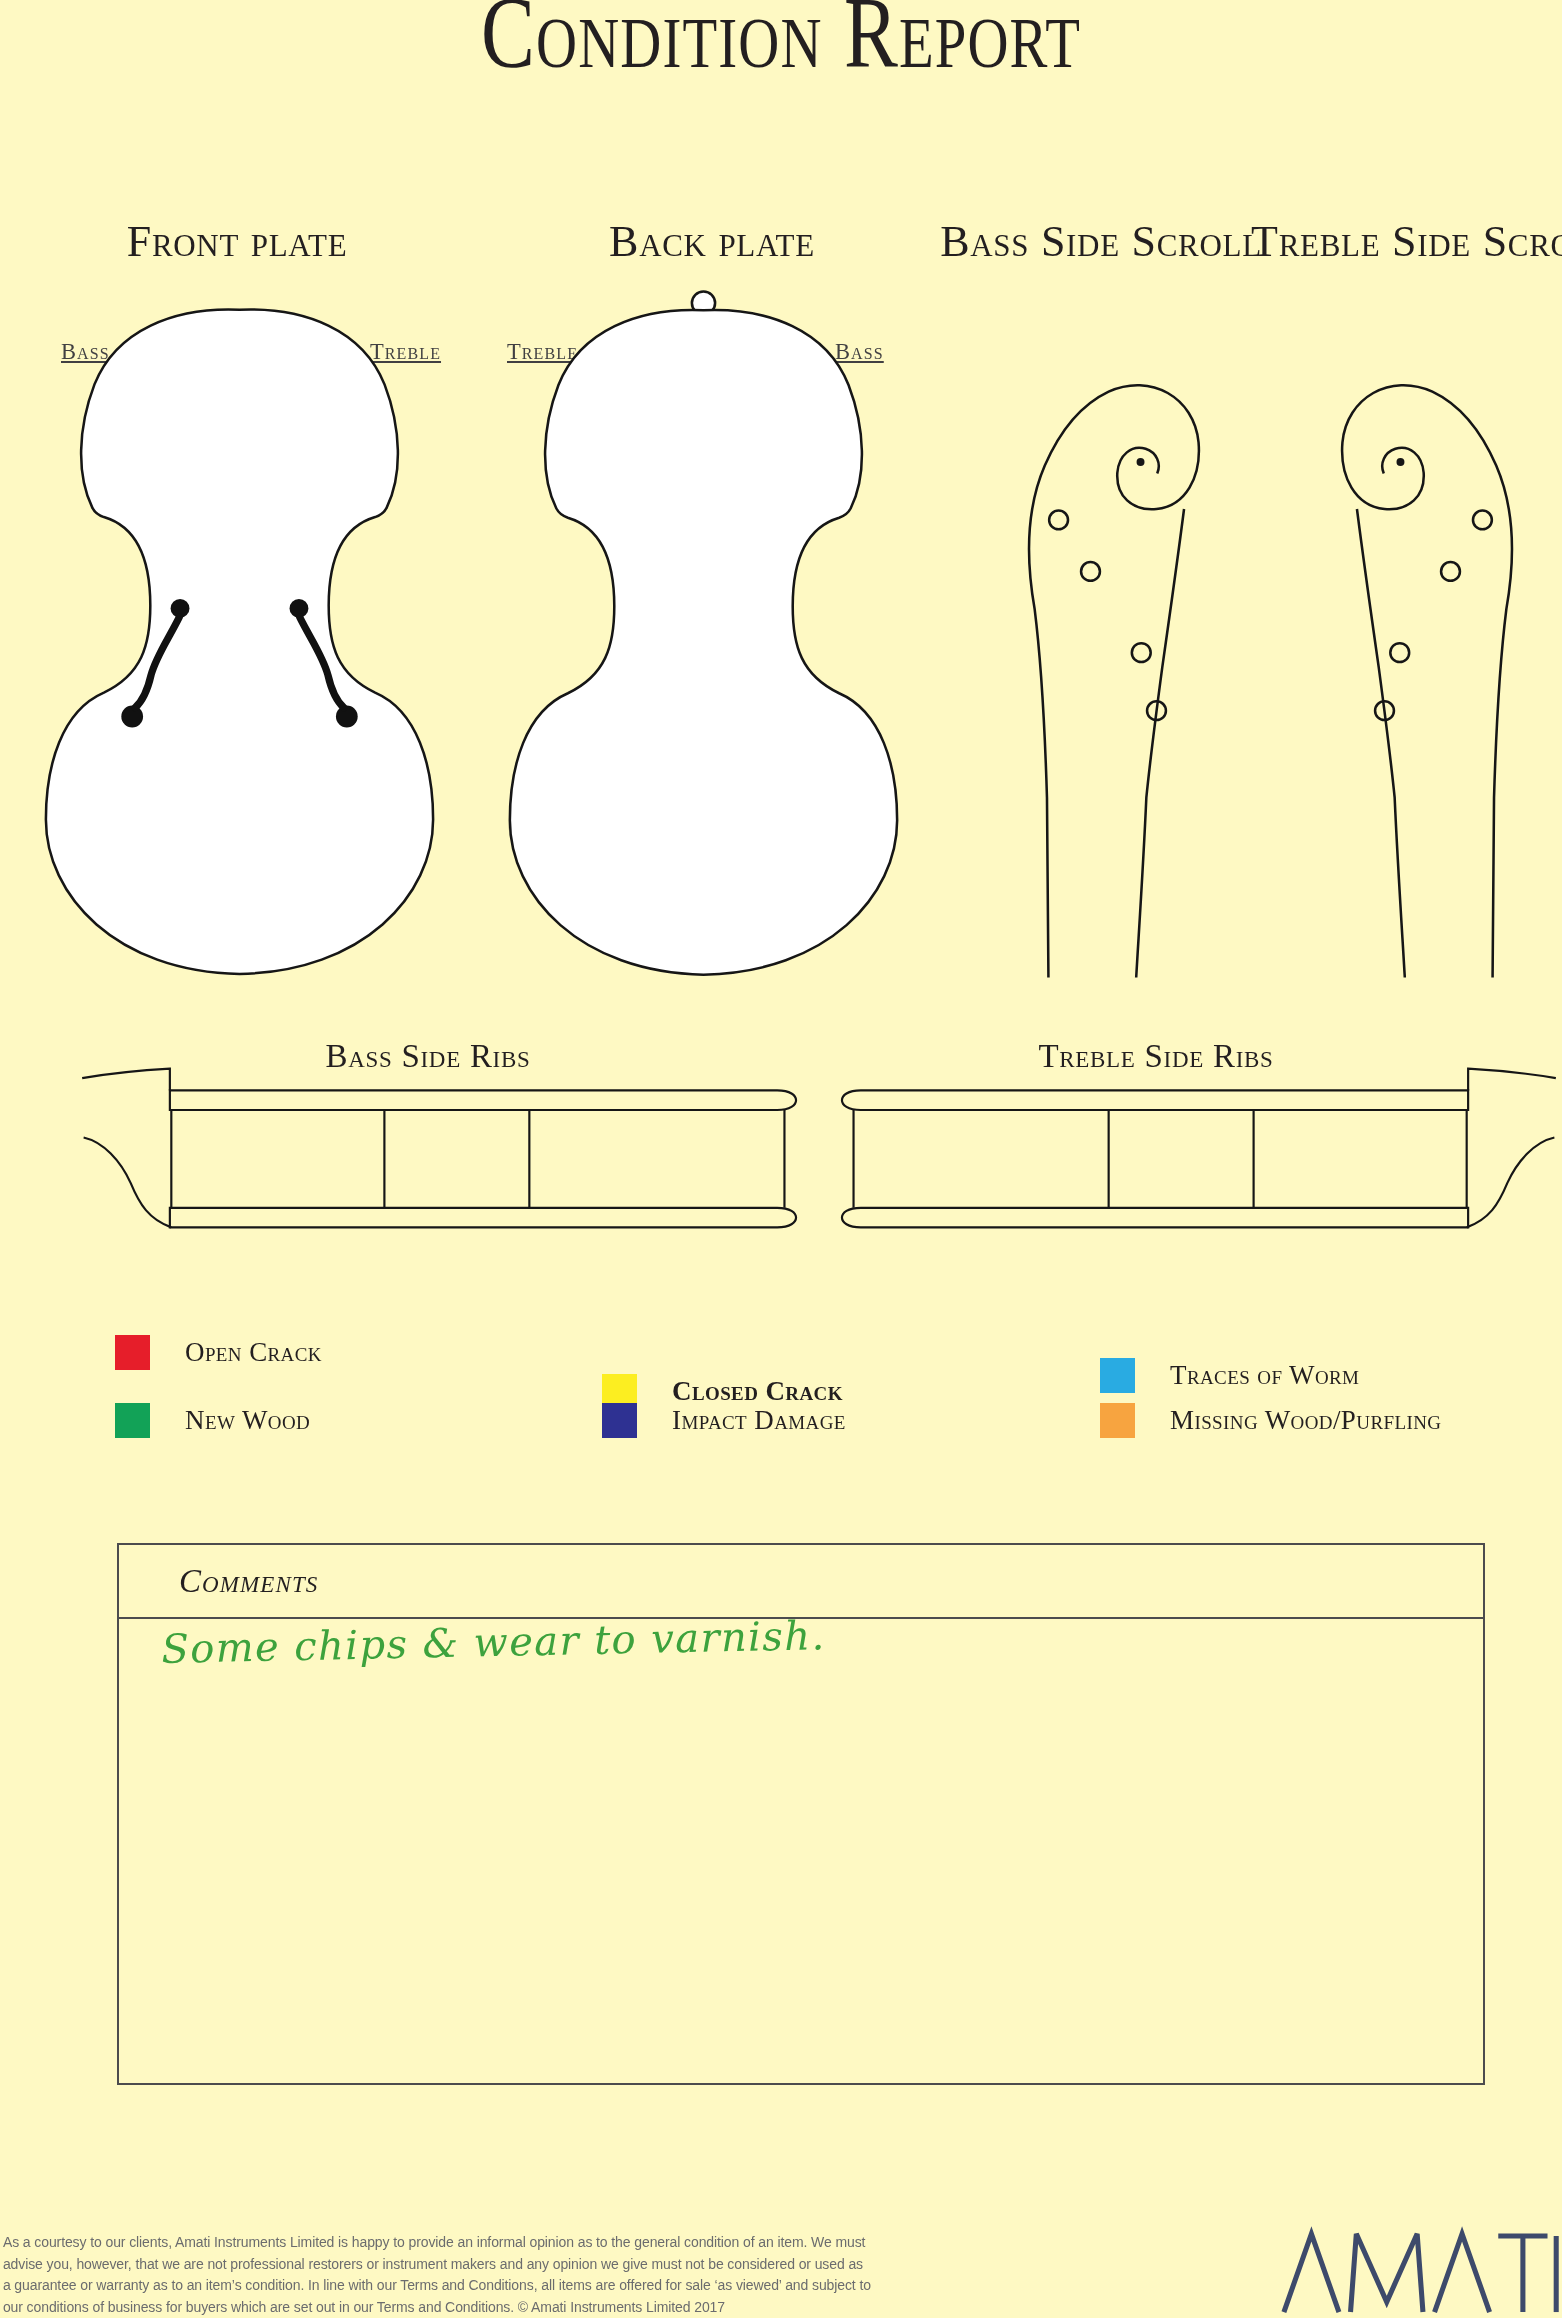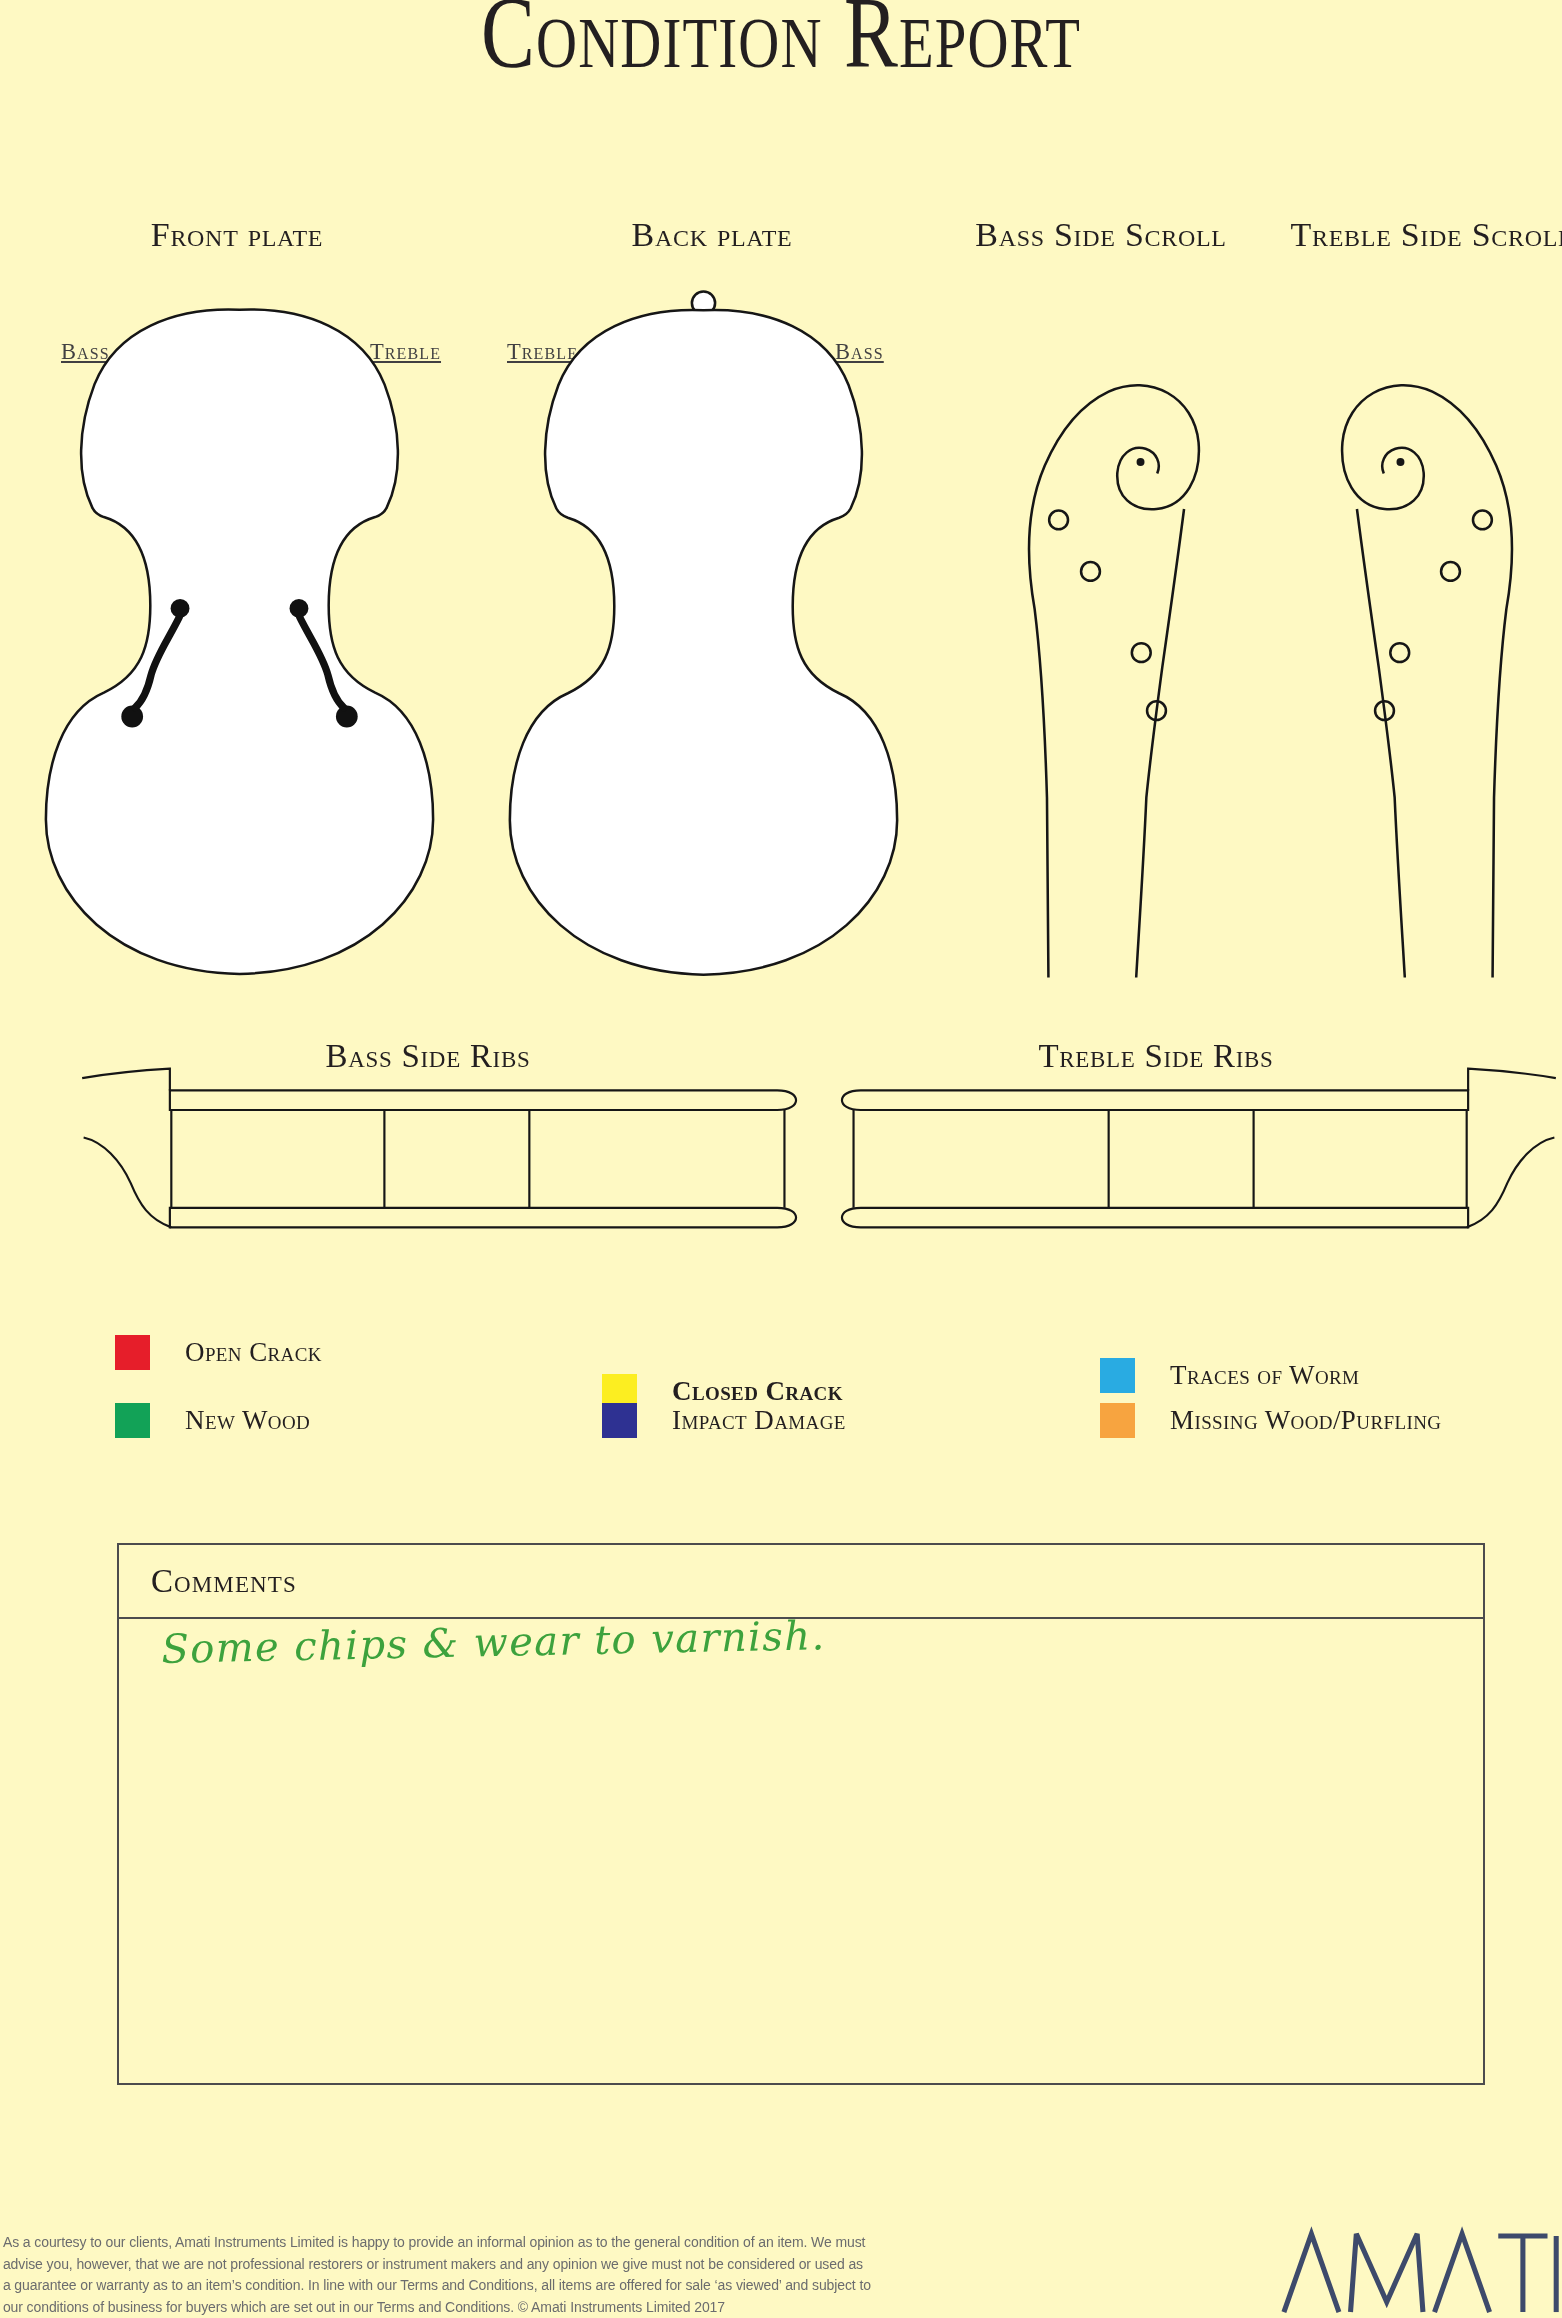--- a/index.html
+++ b/index.html
@@ -7,38 +7,38 @@
     position:relative;width:1563px;height:2319px;background:#fef9c3;
     font-family:"Liberation Serif",serif;color:#231f20;overflow:hidden;margin:0 auto;
   }
   .title{
     position:absolute;top:-22px;left:0;right:0;text-align:center;
     font-size:101px;line-height:1.1;white-space:nowrap;
   }
   .title .inner{display:inline-block;transform:scaleX(0.80);transform-origin:center top;font-variant:small-caps;letter-spacing:1.4px;}
   .hdr{
     position:absolute;top:216px;transform:translateX(-50%);
-    font-variant:small-caps;font-size:34px;letter-spacing:0.7px;white-space:nowrap;color:#231f20;
+    font-variant:small-caps;font-size:44px;letter-spacing:0.7px;white-space:nowrap;color:#231f20;
   }
   .ribs-hdr{position:absolute;top:1038px;transform:translateX(-50%);
     font-variant:small-caps;font-size:33px;letter-spacing:0.7px;white-space:nowrap;color:#231f20;}
   .side-label{position:absolute;font-variant:small-caps;font-size:22.5px;letter-spacing:1.1px;color:#414042;white-space:nowrap;text-decoration:underline;}
   .drawing{position:absolute;}
   .legend-item{position:absolute;display:flex;align-items:center;gap:35px;}
   .swatch{width:35px;height:35px;flex:0 0 auto;}
   .legend-label{font-variant:small-caps;font-size:27px;letter-spacing:0.4px;white-space:nowrap;color:#231f20;}
   .legend-label.bold{font-weight:bold;}
   .comments-box{
     position:absolute;left:117px;top:1543px;width:1368px;height:542px;
     border:2.2px solid #4c4c4e;box-sizing:border-box;
   }
   .comments-header{
     height:74px;border-bottom:2.2px solid #4c4c4e;box-sizing:border-box;
-    display:flex;align-items:center;padding-left:32px;
-    font-variant:small-caps;font-size:33px;letter-spacing:1.1px;
+    display:flex;align-items:center;padding-left:60px;
+    font-variant:small-caps;font-size:33px;letter-spacing:1.1px;font-style:italic;
   }
   .handwriting{
     position:absolute;left:42px;top:81px;
     font-family:"DejaVu Serif",serif;font-style:italic;font-size:40px;
     transform:rotate(-1.2deg);transform-origin:left top;letter-spacing:1.4px;white-space:nowrap;
   }
   .footer{
     position:absolute;left:2.9px;top:2232px;width:1203px;
     font-family:"Liberation Sans",sans-serif;font-size:14px;line-height:21.5px;
     color:#6b6c6e;letter-spacing:-0.1px;

